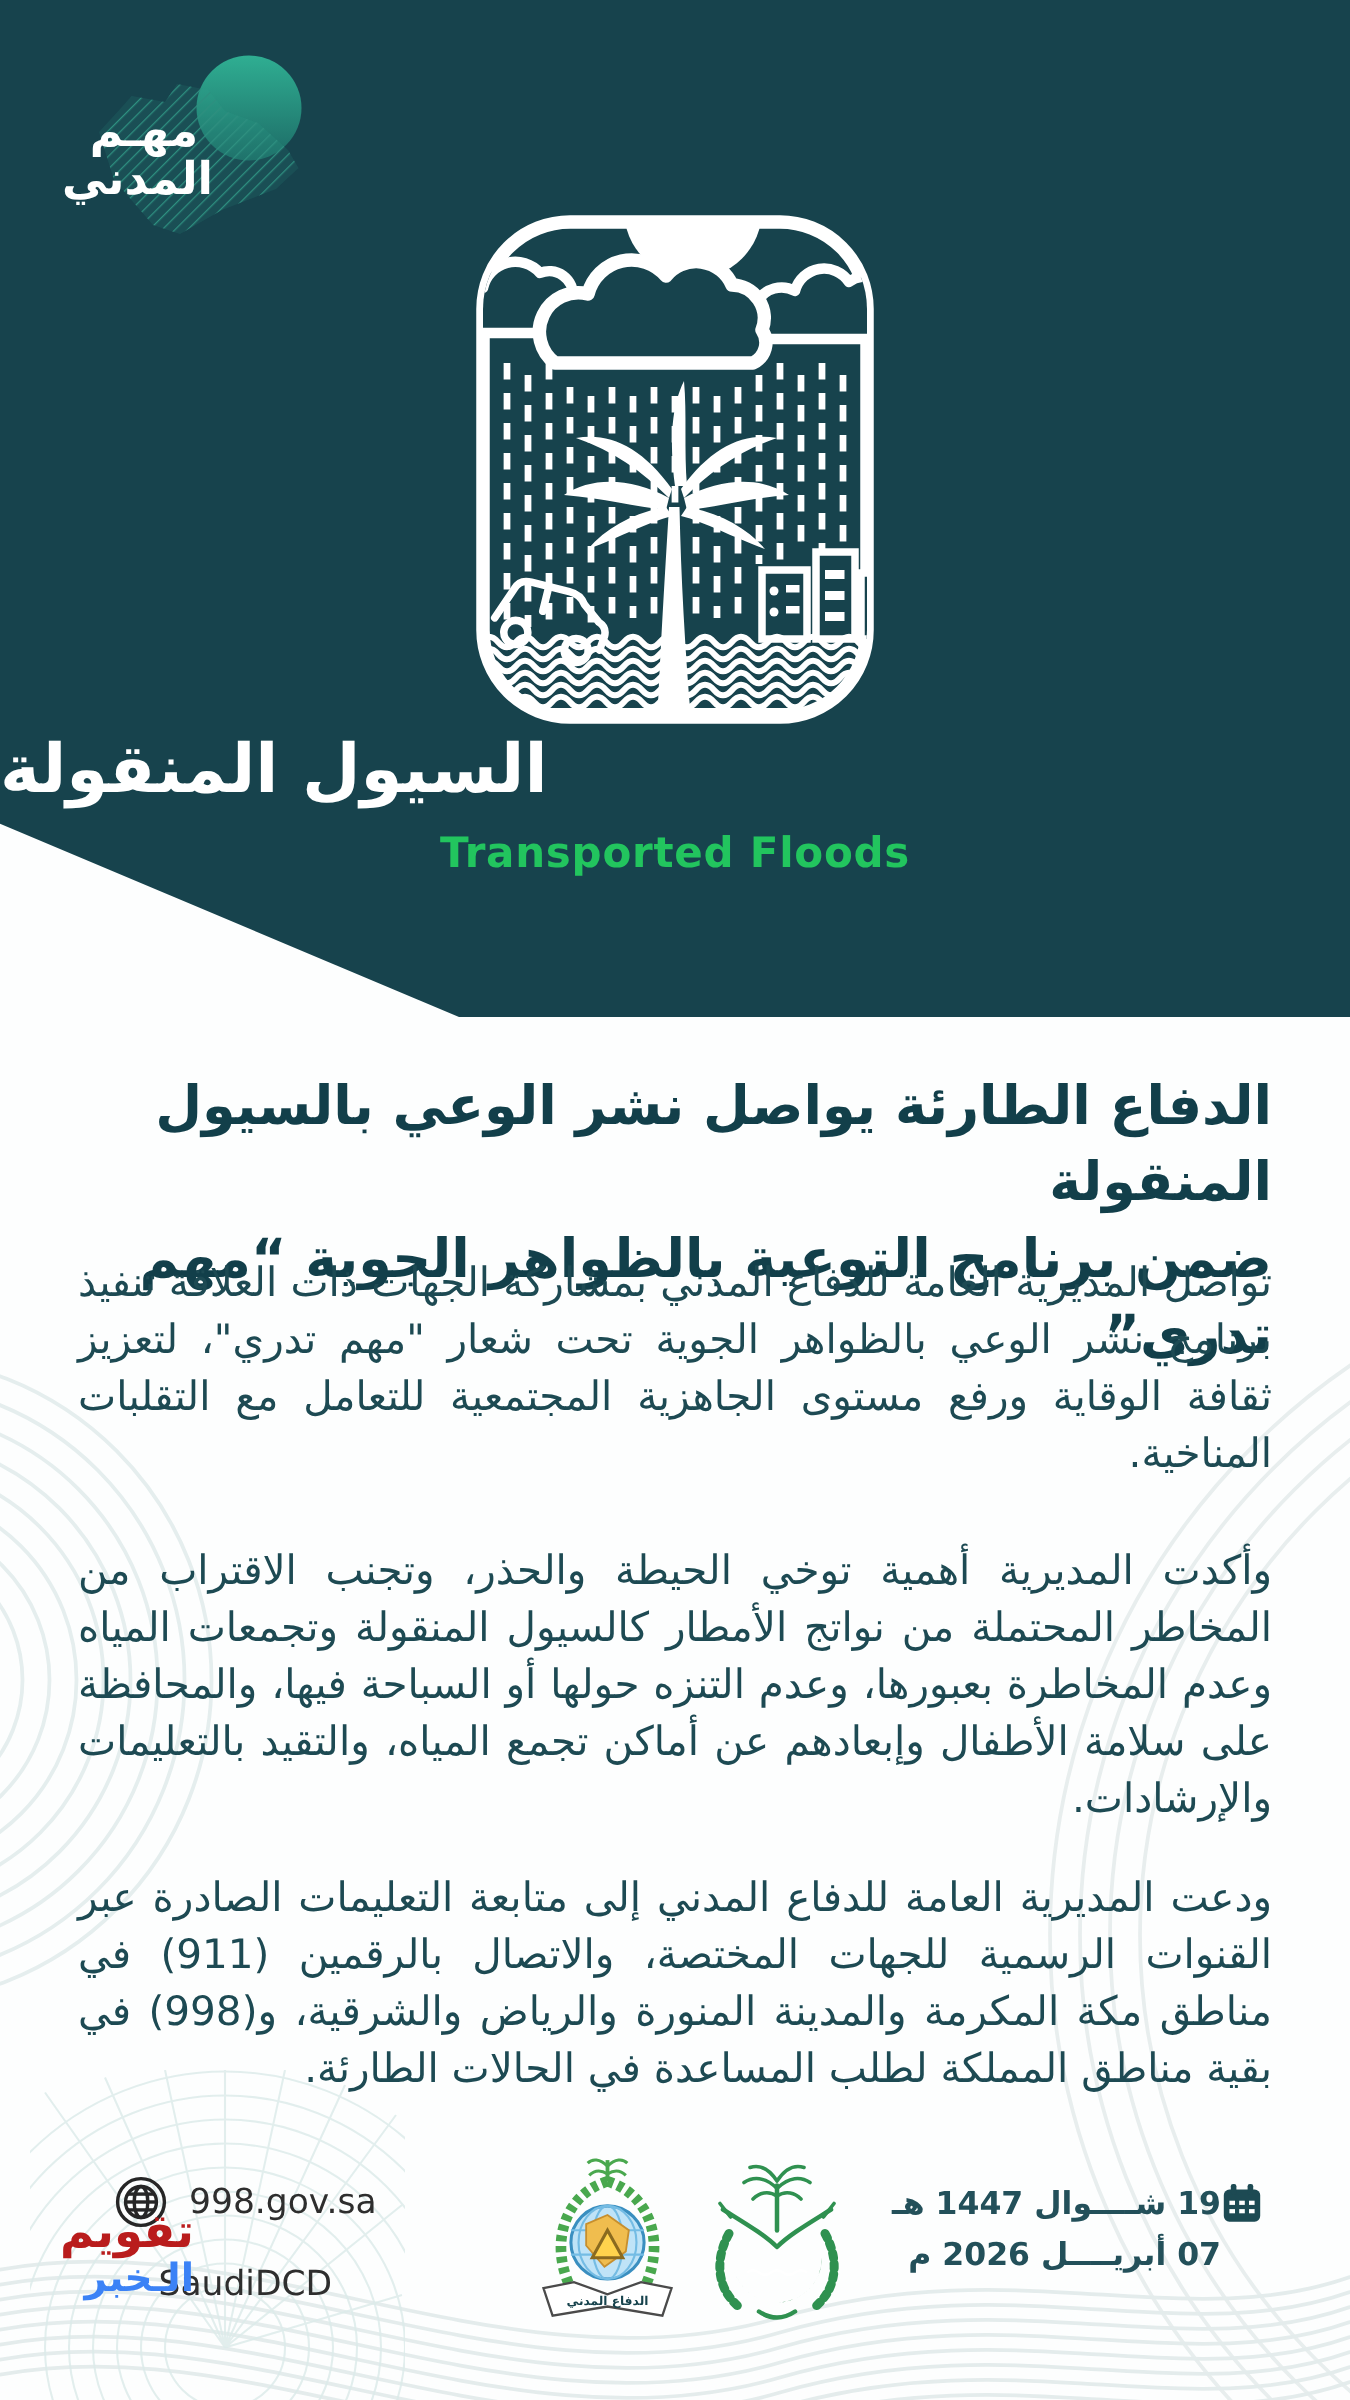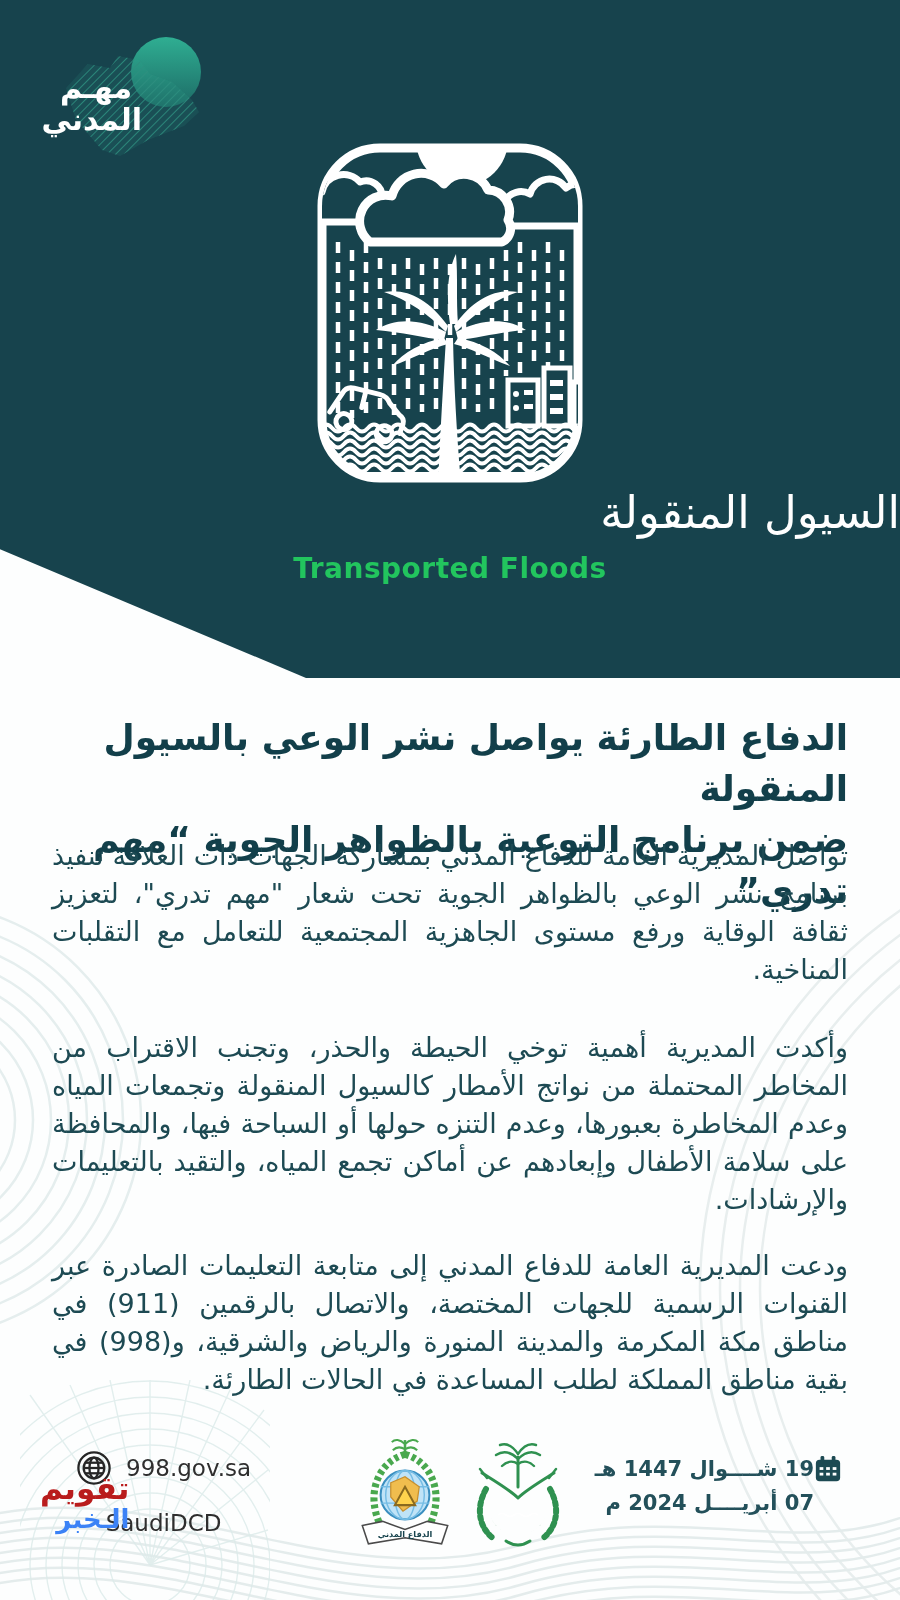--- a/index.html
+++ b/index.html
@@ -9,22 +9,22 @@
   
   .deco{position:absolute;left:0;top:0;z-index:1;pointer-events:none;}
 
   
   .header{position:absolute;left:0;top:0;width:900px;height:678px;background:#17434d;z-index:2;
           clip-path:polygon(0 0,100% 0,100% 100%,34% 100%,0 81%);}
   .brand{position:absolute;left:44px;top:30px;width:190px;height:140px;}
   .brand-text{position:absolute;left:6px;top:42px;width:92px;color:#ffffff;font-weight:bold;
               text-align:center;line-height:32px;font-size:30px;direction:rtl;}
   .flood-icon{position:absolute;left:316px;top:142px;}
-  .title-ar{position:absolute;left:0;top:486px;width:900px;text-align:right;color:#ffffff;
-            font-size:45px;font-weight:normal;direction:rtl;}
+  .title-ar{position:absolute;left:0;top:486px;width:900px;text-align:left;color:#ffffff;
+            font-size:45px;font-weight:bold;direction:rtl;}
   .title-en{position:absolute;left:0;top:552px;width:900px;text-align:center;color:#22c55e;
             font-size:28px;font-weight:bold;letter-spacing:0.5px;}
 
   
   .headline{position:absolute;left:52px;right:52px;top:688px;z-index:3;color:#123f4a;
             font-size:36px;font-weight:bold;line-height:51px;direction:rtl;text-align:right;}
   .para{position:absolute;left:52px;right:52px;z-index:3;color:#1d4a53;font-size:27px;
         line-height:38px;direction:rtl;text-align:justify;}
   #p1{top:810px;} #p2{top:1002px;} #p3{top:1220px;}
 
@@ -267,21 +267,21 @@
         <path d="M38,98 Q50,106 62,98" stroke-width="3"></path>
       </g>
       <path d="M20,62 A30,30 0 0,0 80,62 A25,25 0 0,1 20,62 Z" fill="#2f9150"></path>
       <path d="M30,72 q4,-3 8,0 t8,0 t8,0 t8,0 t8,0" fill="none" stroke="#ffffff" stroke-width="1.6"></path>
     </svg>
   </div>
 
   <div class="dates">
     <div class="date-lines">
       <div>19 شــــوال 1447 هـ</div>
-      <div>07 أبريــــل 2024 م</div>
+      <div>07 أبريــــل 2026 م</div>
     </div>
     <svg width="28" height="28" viewBox="0 0 30 30" style="margin-top:3px;">
       <rect x="2" y="5" width="26" height="23" rx="4" fill="#1d4a53"></rect>
       <rect x="7" y="1" width="4" height="8" rx="1.6" fill="#1d4a53"></rect>
       <rect x="19" y="1" width="4" height="8" rx="1.6" fill="#1d4a53"></rect>
       <g fill="#ffffff">
         <rect x="6" y="13" width="4" height="3"></rect>
           <rect x="13" y="13" width="4" height="3"></rect>
           <rect x="20" y="13" width="4" height="3"></rect>
         <rect x="6" y="19" width="4" height="3"></rect>

